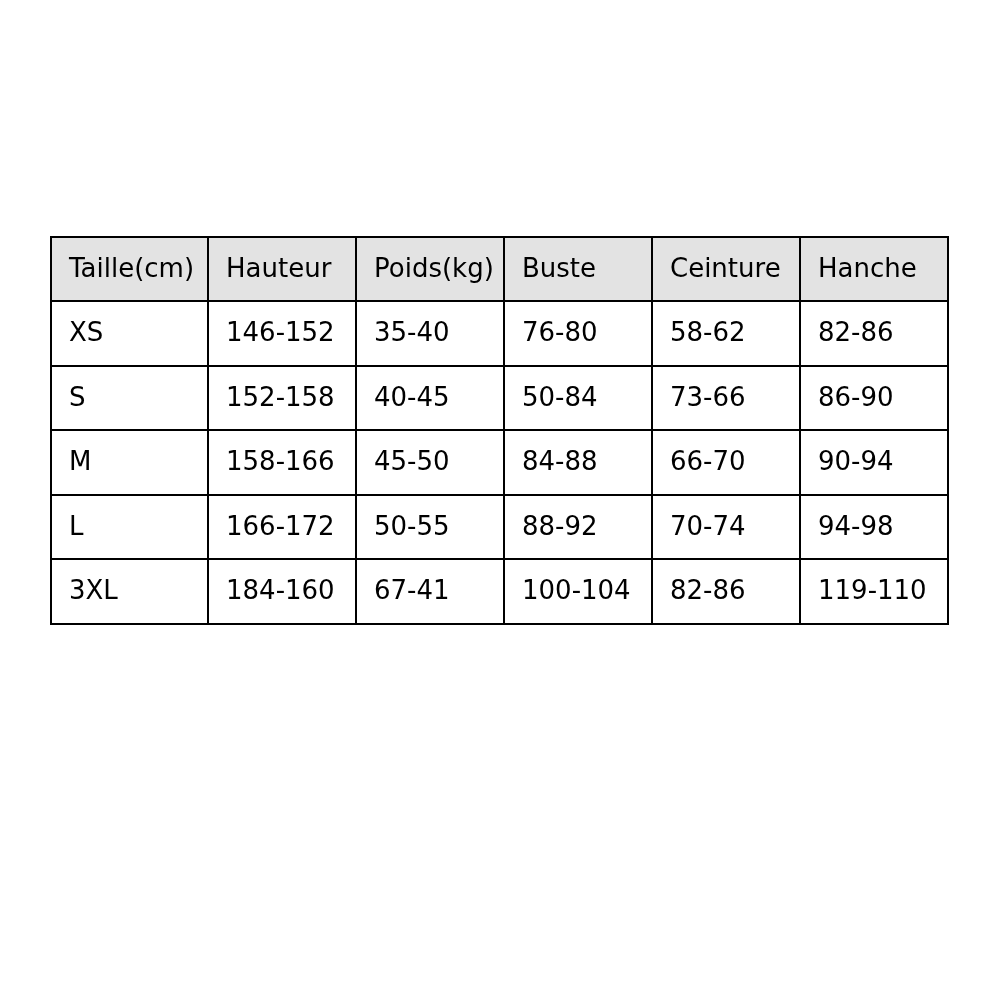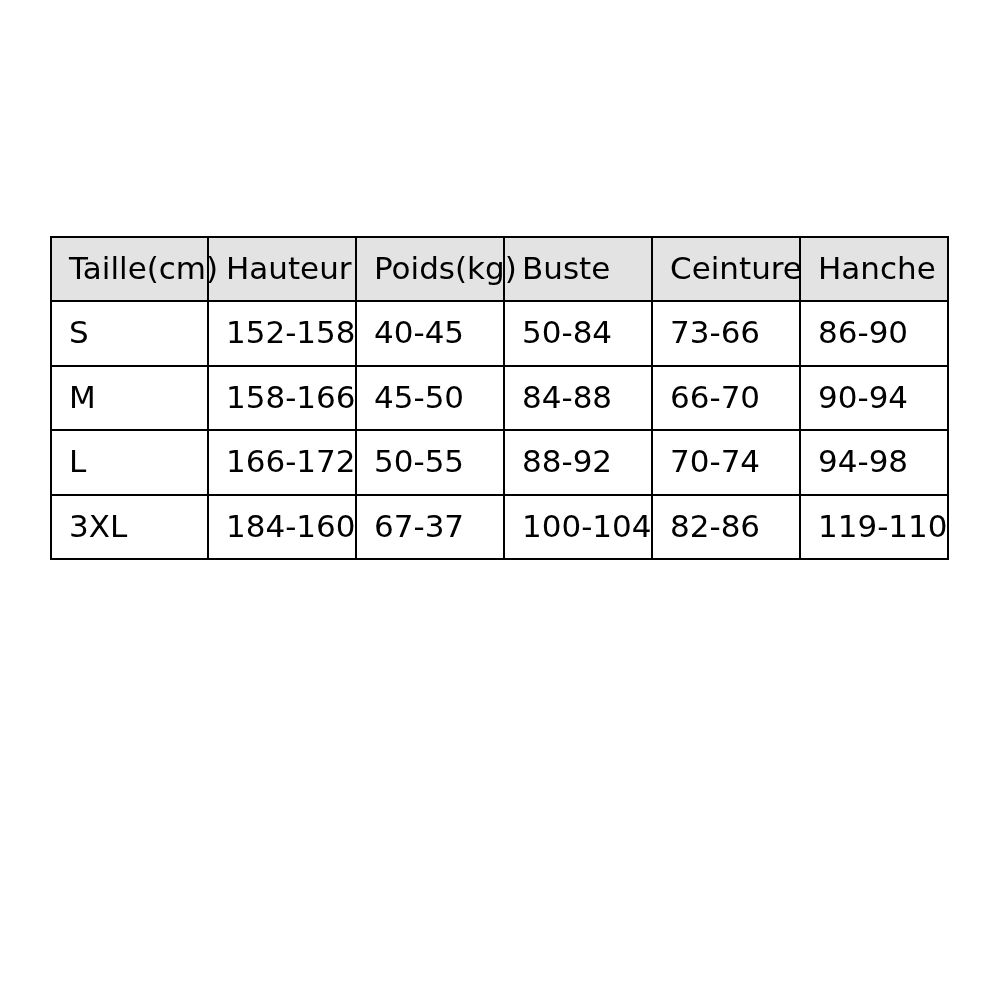--- a/index.html
+++ b/index.html
@@ -32,21 +32,21 @@
     width: 897px;
     background: #ffffff;
   }
 
   table.size-chart th,
   table.size-chart td {
     border: 2px solid #000000;
     padding: 0 0 0 17px;
     text-align: left;
     vertical-align: middle;
-    font-size: 31px;
+    font-size: 26px;
     font-weight: 400;
     color: #000000;
     line-height: 1.15;
     white-space: nowrap;
   }
 
   table.size-chart thead th {
     background: #e3e3e3;
     height: 62px;
   }
@@ -83,20 +83,28 @@
           <th>Taille(cm)</th>
           <th>Hauteur</th>
           <th>Poids(kg)</th>
           <th>Buste</th>
           <th>Ceinture</th>
           <th>Hanche</th>
         </tr>
       </thead>
       <tbody>
         <tr>
+          <td>XS</td>
+          <td>146-152</td>
+          <td>35-40</td>
+          <td>76-80</td>
+          <td>58-62</td>
+          <td>82-86</td>
+        </tr>
+        <tr>
           <td>S</td>
           <td>152-158</td>
           <td>40-45</td>
           <td>50-84</td>
           <td>73-66</td>
           <td>86-90</td>
         </tr>
         <tr>
           <td>M</td>
           <td>158-166</td>
@@ -109,21 +117,21 @@
           <td>L</td>
           <td>166-172</td>
           <td>50-55</td>
           <td>88-92</td>
           <td>70-74</td>
           <td>94-98</td>
         </tr>
         <tr>
           <td>3XL</td>
           <td>184-160</td>
-          <td>67-37</td>
+          <td>67-41</td>
           <td>100-104</td>
           <td>82-86</td>
           <td>119-110</td>
         </tr>
       </tbody>
     </table>
   </div>
 </div>
 
 </body></html>

